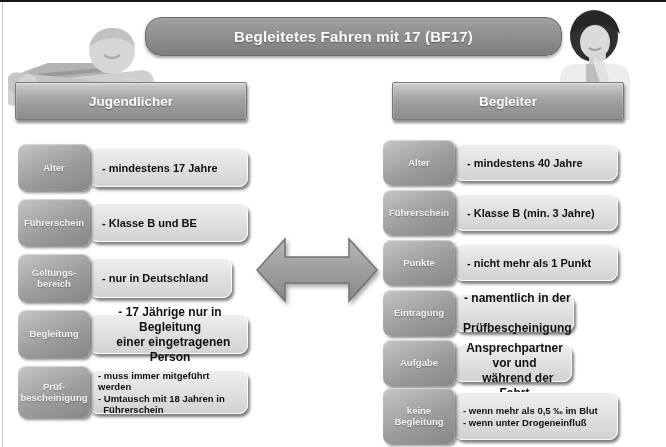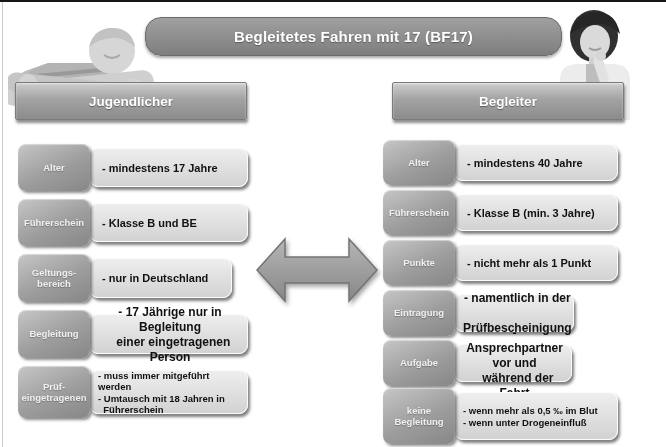--- a/index.html
+++ b/index.html
@@ -108,21 +108,21 @@
 bereich</div>
     <div class="info">- nur in Deutschland</div>
   </div>
   <div class="row" style="left:18px;top:310px;width:230px;height:48px;">
     <div class="tag">Begleitung</div>
     <div class="info small">- 17 Jährige nur in Begleitung
   einer eingetragenen Person</div>
   </div>
   <div class="row" style="left:18px;top:366px;width:230px;height:52px;">
     <div class="tag">Prüf-
-eingetragenen</div>
+bescheinigung</div>
     <div class="info xsmall">- muss immer mitgeführt werden
 - Umtausch mit 18 Jahren in
   Führerschein</div>
   </div>
 
   <div class="row" style="left:383px;top:140px;width:235px;height:45px;">
     <div class="tag">Alter</div>
     <div class="info">- mindestens 40 Jahre</div>
   </div>
   <div class="row" style="left:383px;top:190px;width:235px;height:45px;">

